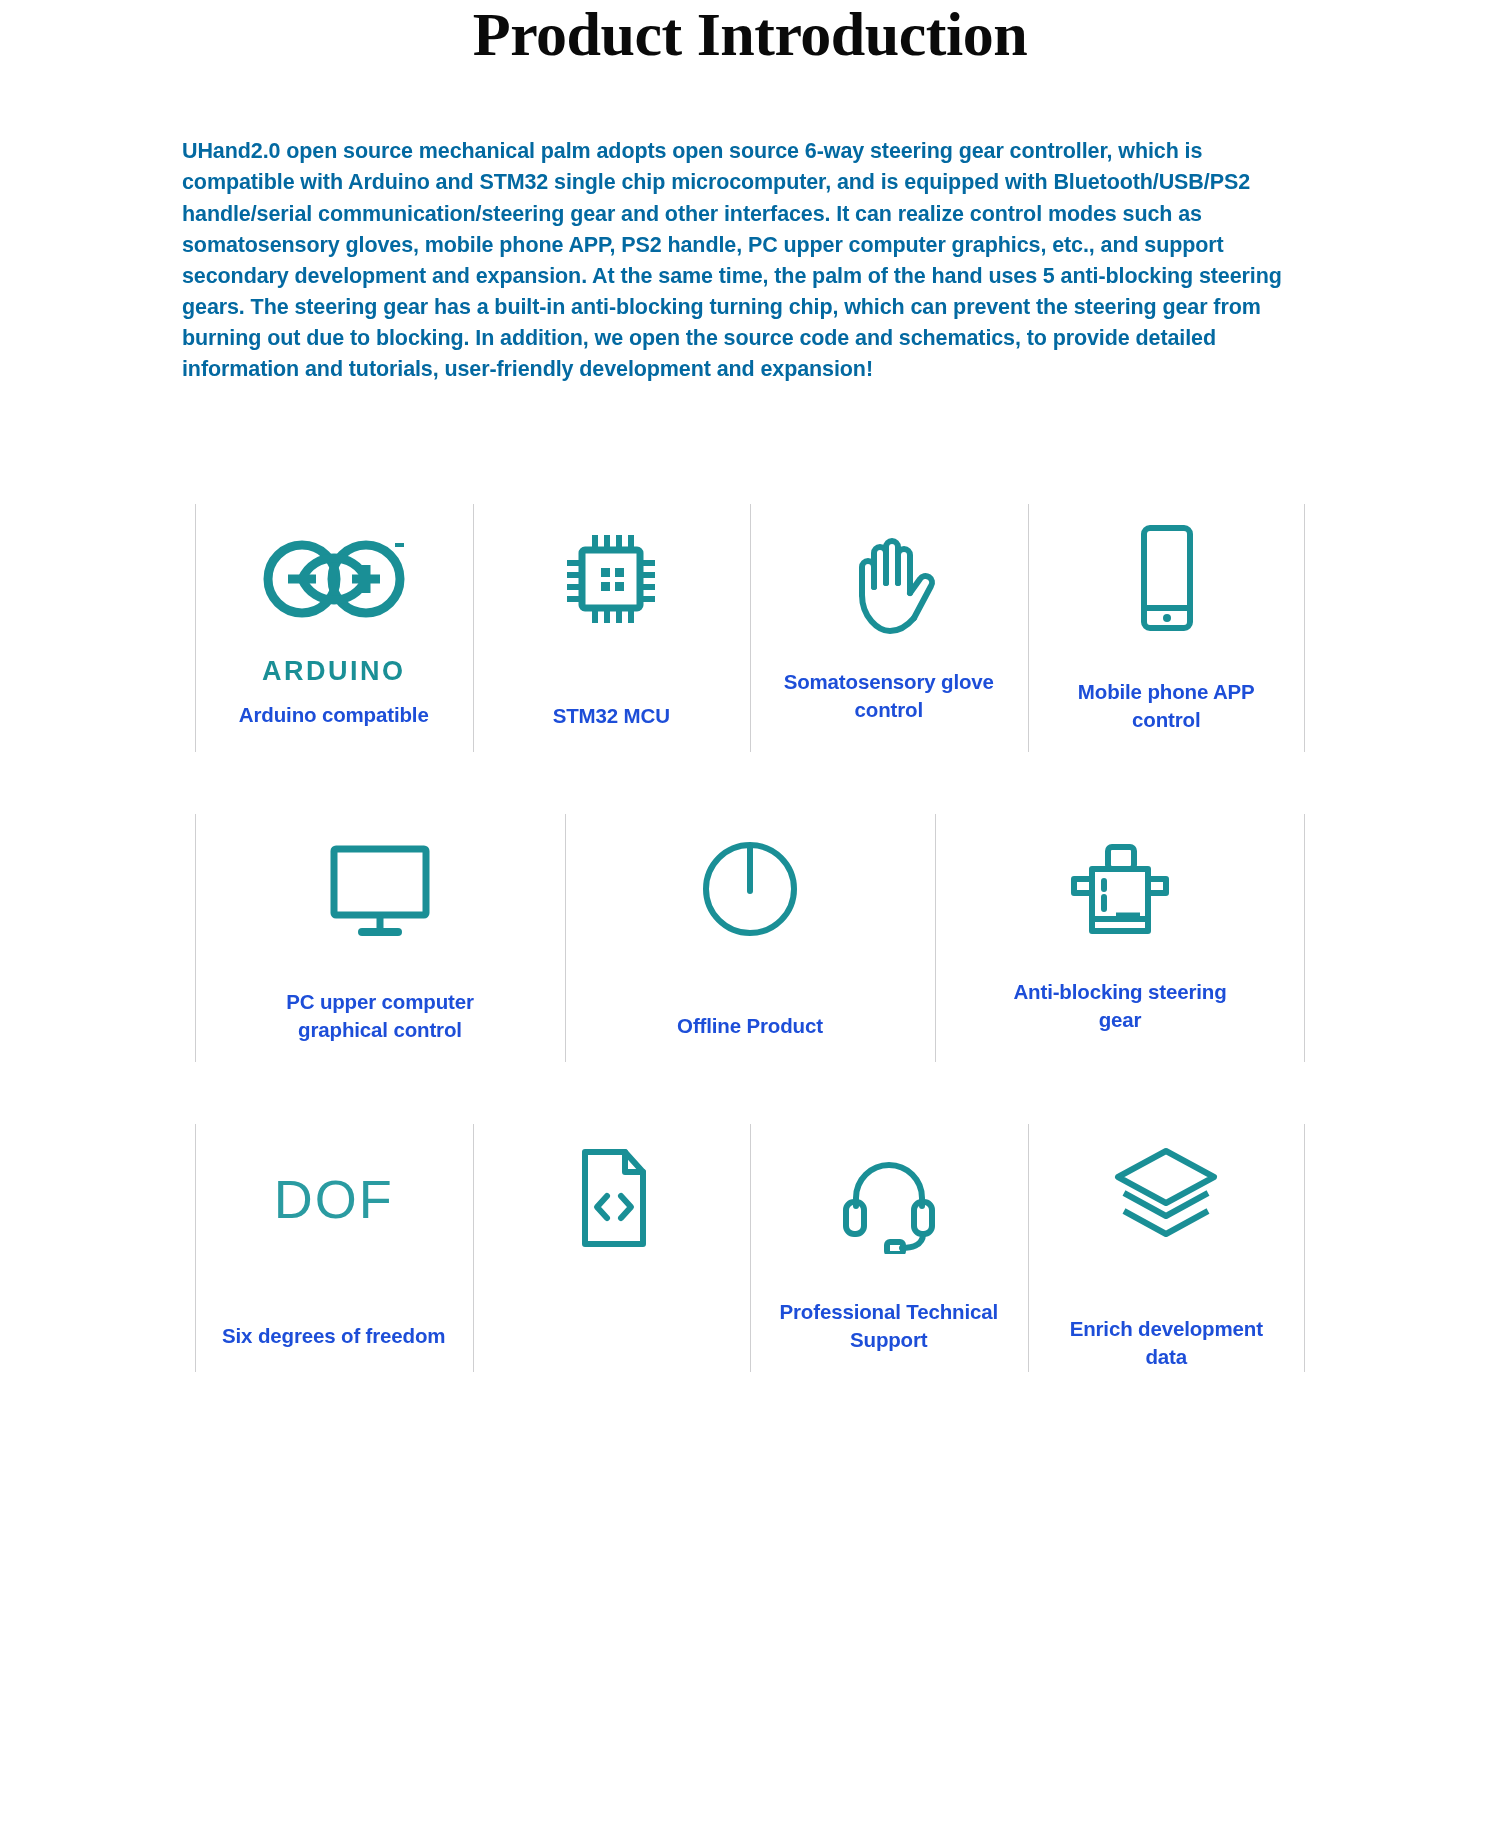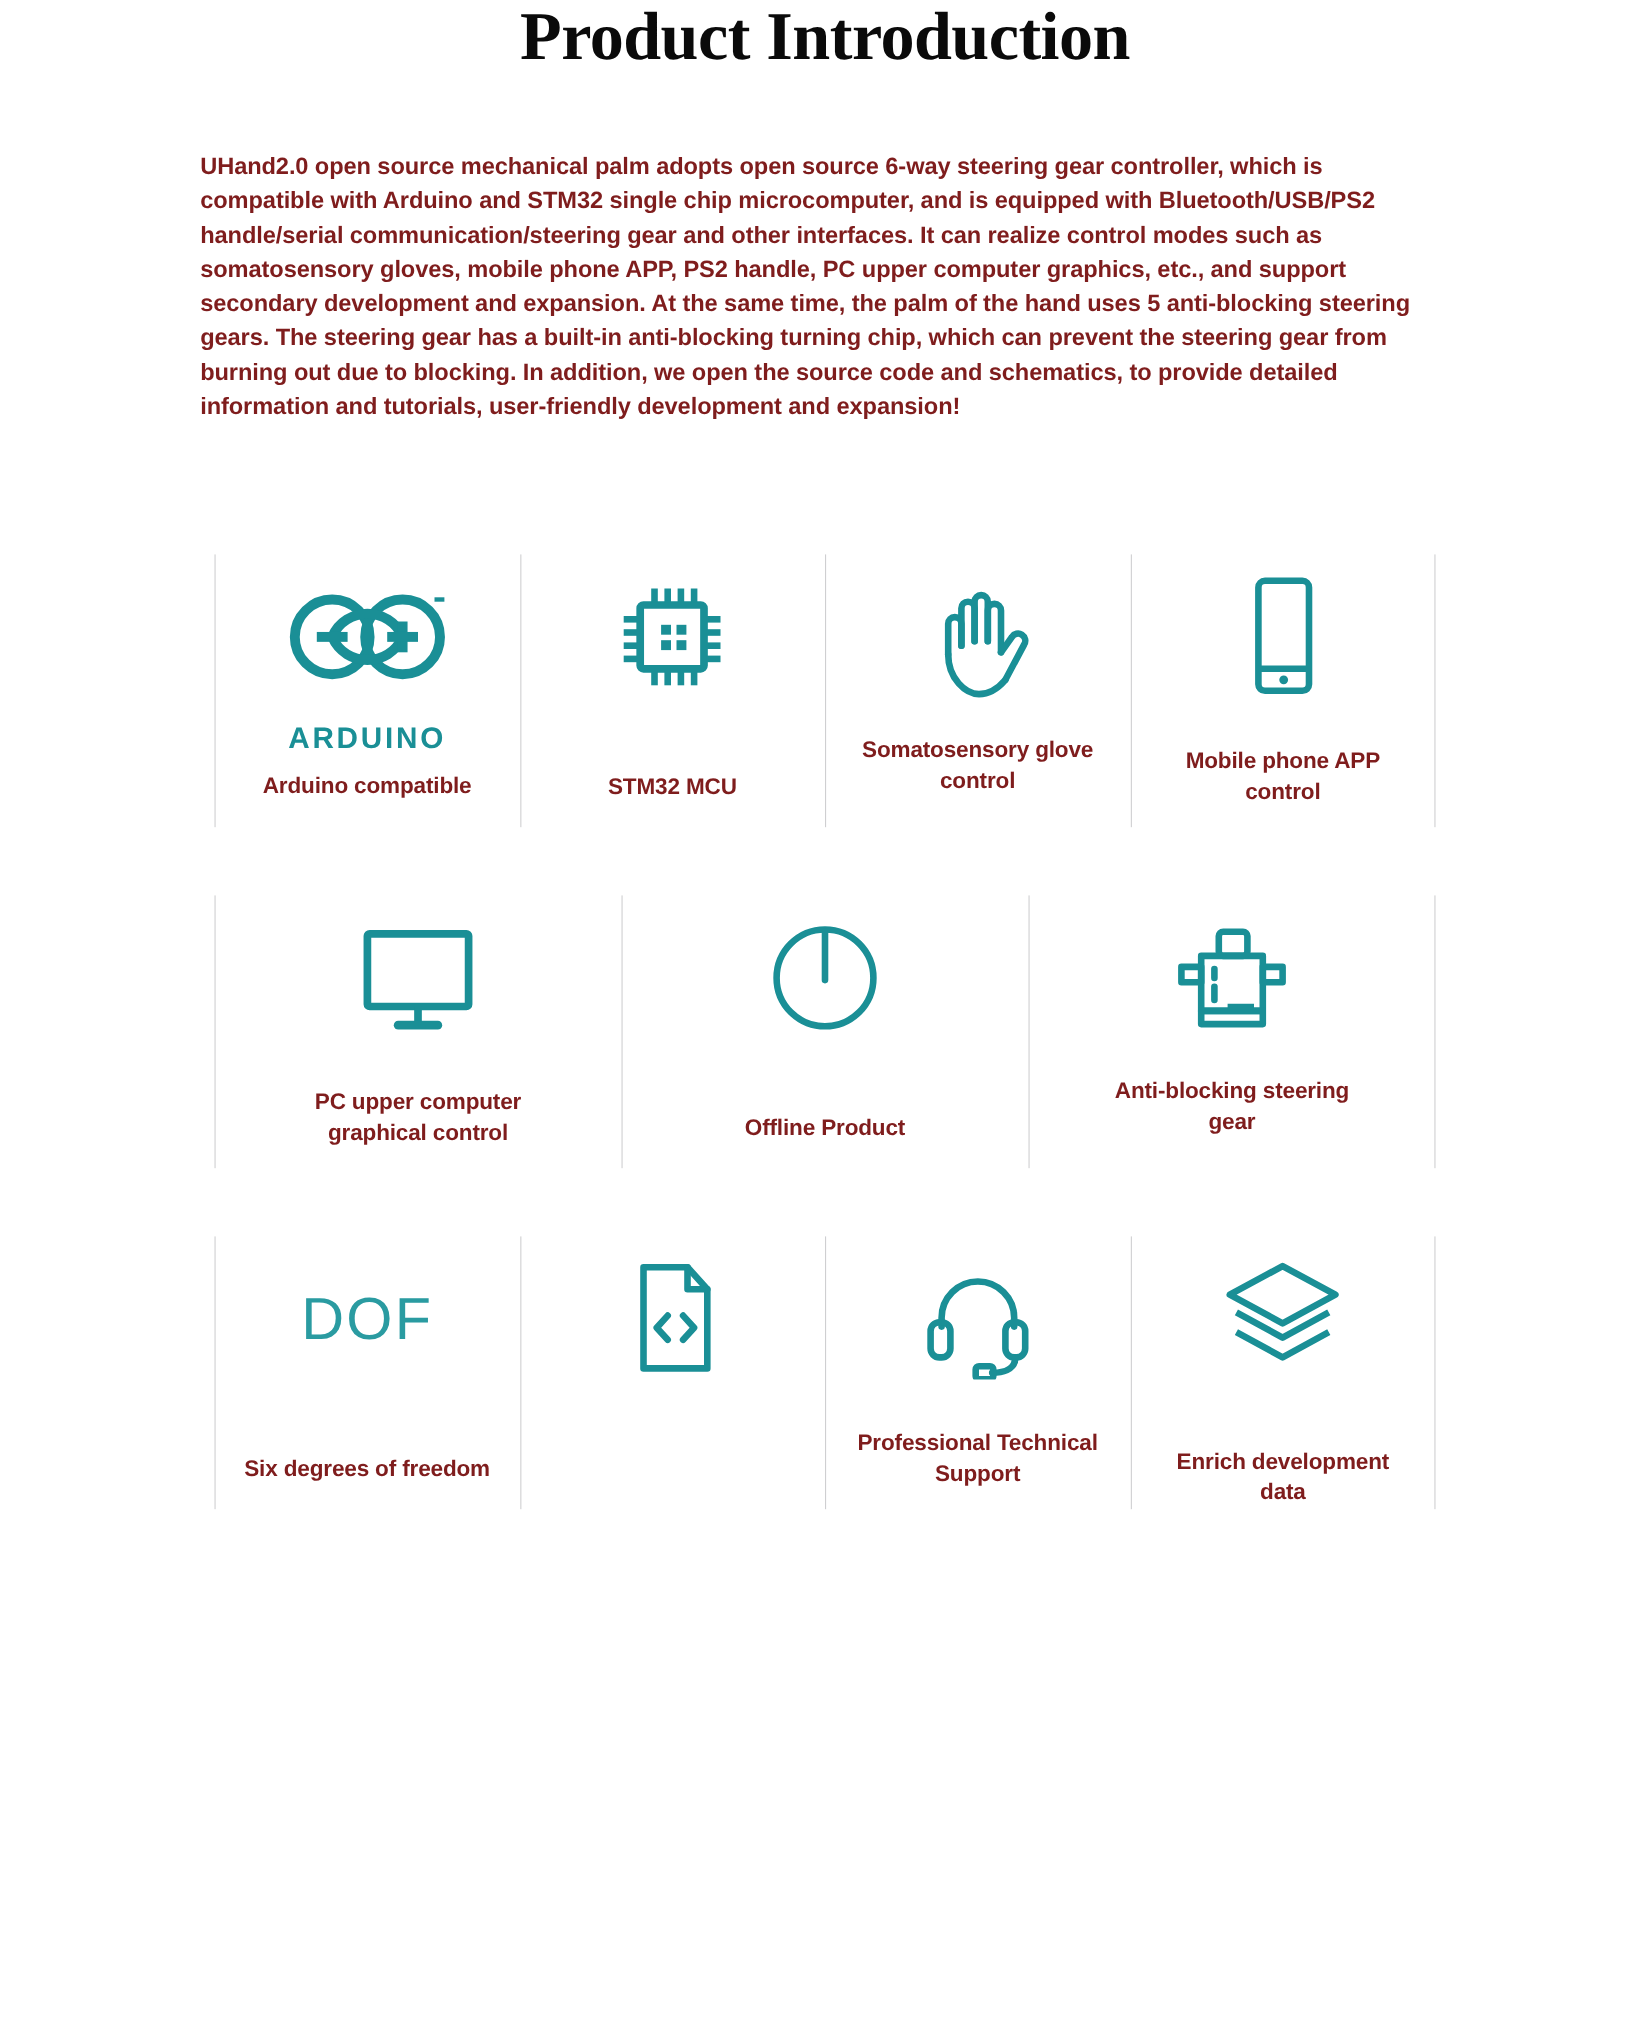--- a/index.html
+++ b/index.html
@@ -34,21 +34,21 @@
   }
 
   
   .intro {
     margin: 0;
     padding: 68px 72px 0 72px;
     font-family: "Liberation Sans", sans-serif;
     font-weight: bold;
     font-size: 21.5px;
     line-height: 1.45;
-    color: #7f1d1d;
+    color: #0369a1;
     letter-spacing: -0.1px;
     text-align: left;
   }
 
   
   .grid {
     margin: 0 auto;
     padding: 0;
     width: 1110px;
     position: relative;
@@ -99,21 +99,21 @@
     align-items: center;
     justify-content: center;
   }
   .icon-wrap svg { display: block; }
 
   .cell-label {
     font-family: "Liberation Sans", sans-serif;
     font-weight: bold;
     font-size: 20.5px;
     line-height: 1.38;
-    color: #7f1d1d;
+    color: #1d4ed8;
     text-align: center;
     letter-spacing: -0.15px;
     max-width: 230px;
   }
 
   
   .lbl-up   { margin-top: 14px; }
   .lbl-mid  { margin-top: 24px; }
   .lbl-far  { margin-top: 48px; }
 

